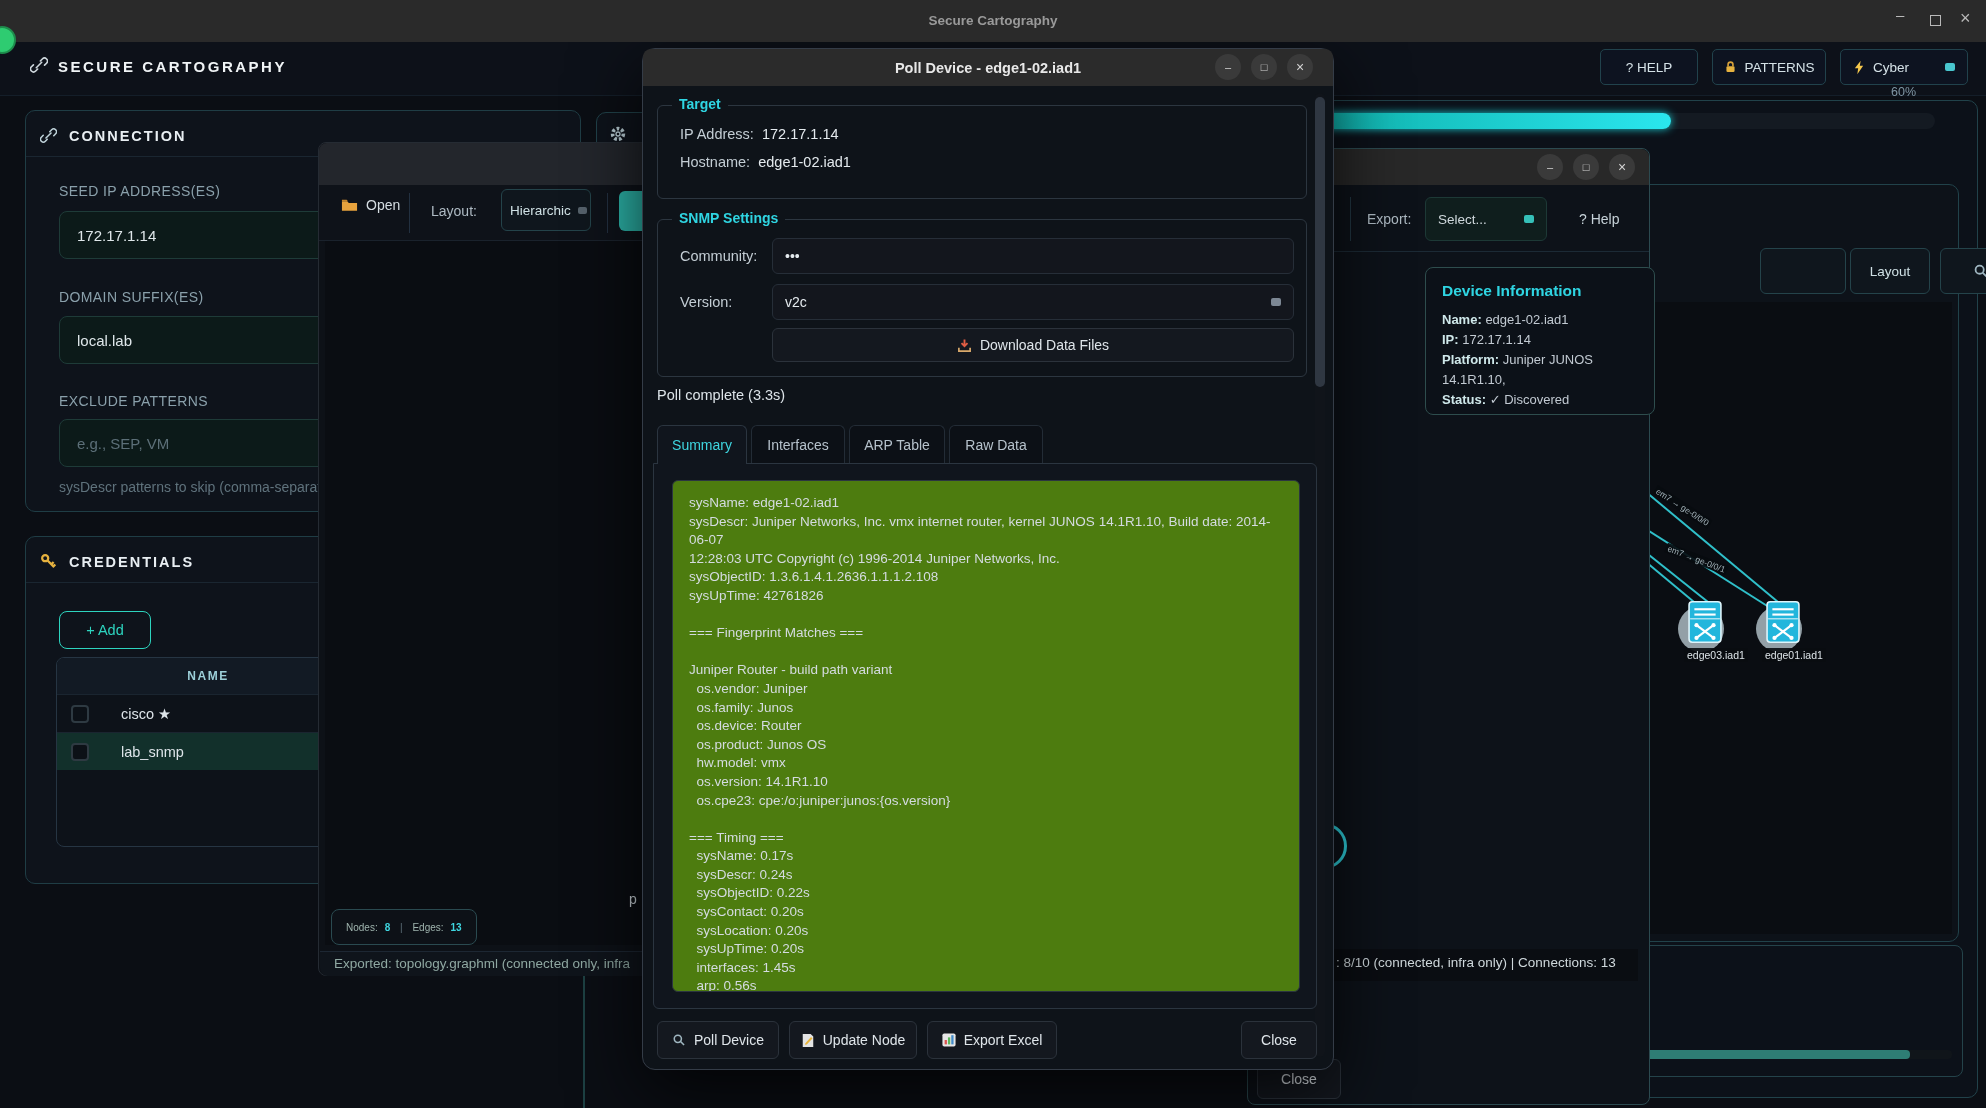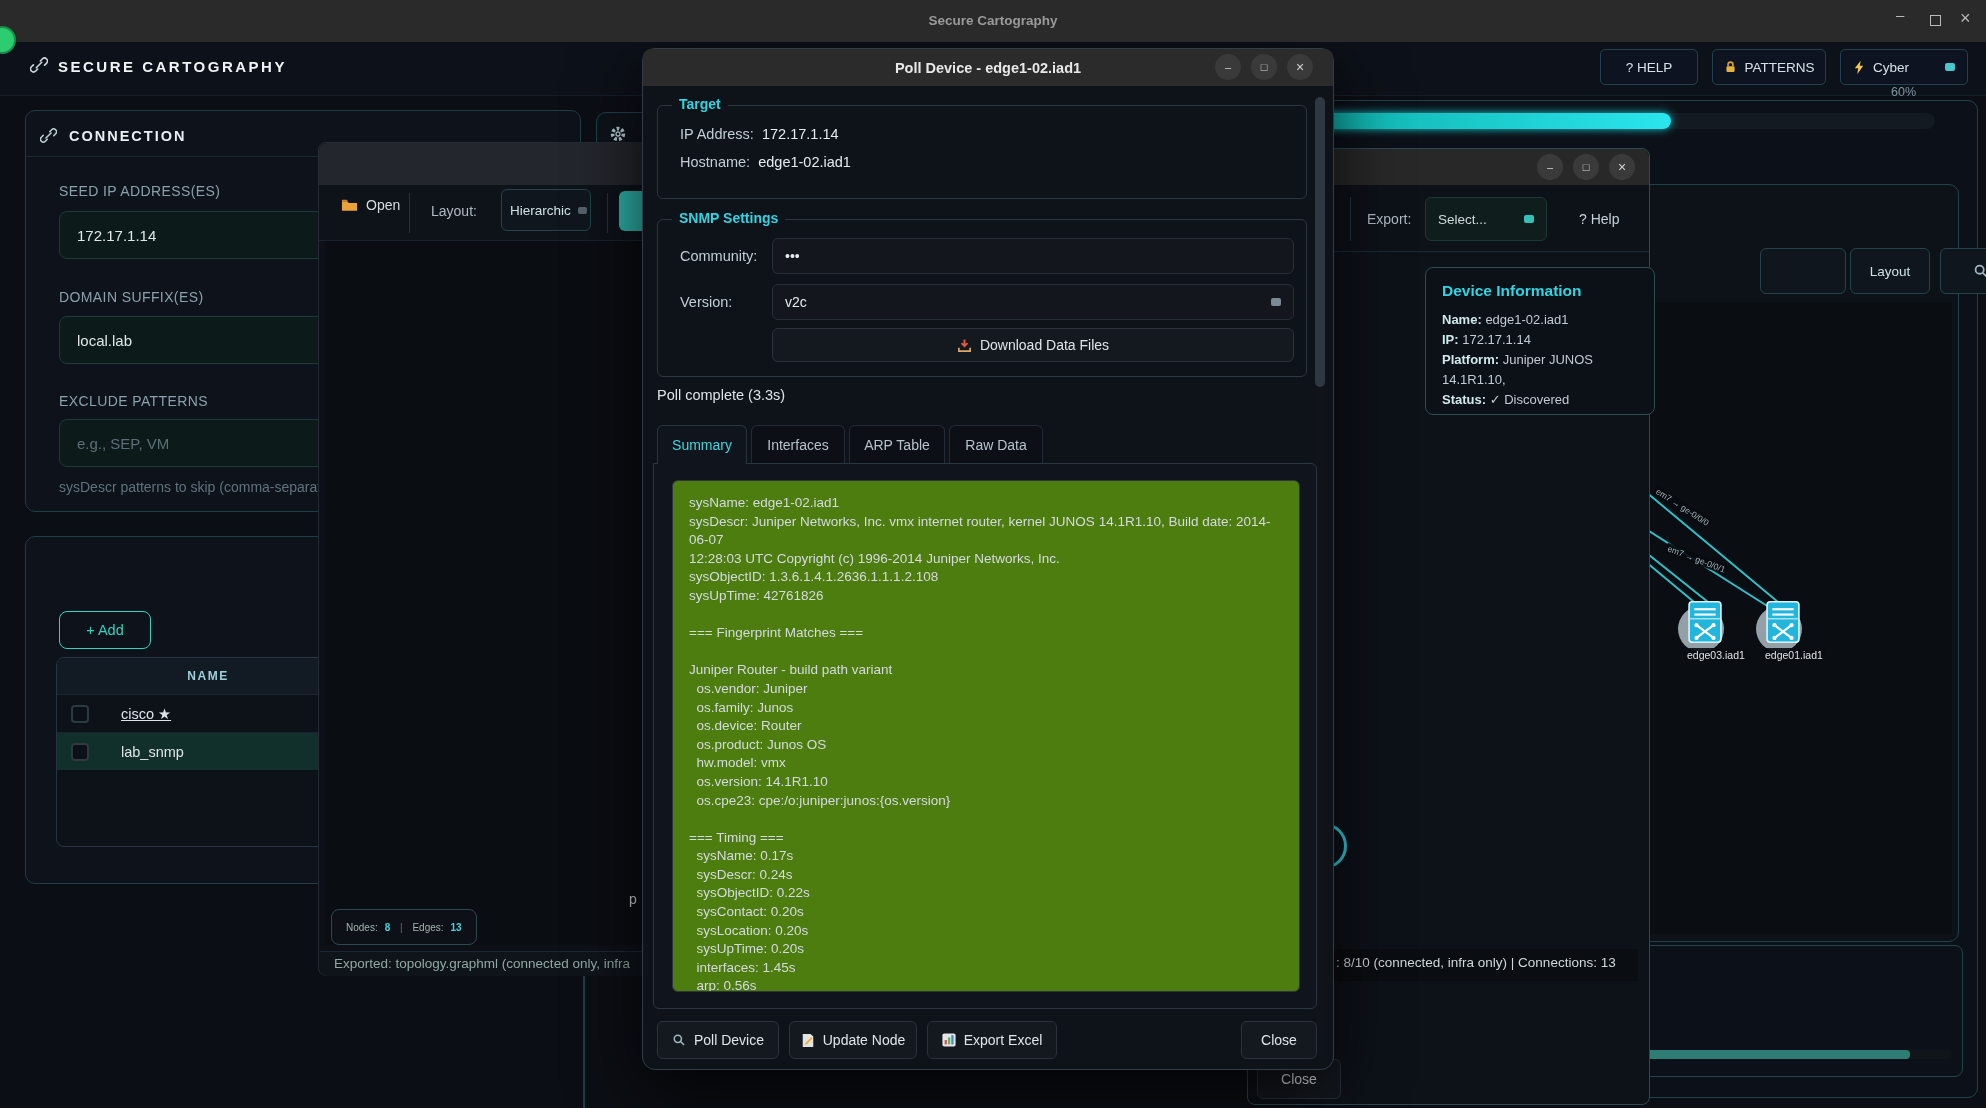--- a/index.html
+++ b/index.html
@@ -103,32 +103,41 @@
     <div class="abs lbl" style="left:33px;top:72px;">SEED IP ADDRESS(ES)</div>
     <input class="abs inp" style="left: 33px; top: 100px; width: 500px; height: 48px;" value="172.17.1.14">
     <div class="abs lbl" style="left:33px;top:178px;">DOMAIN SUFFIX(ES)</div>
     <input class="abs inp" style="left: 33px; top: 205px; width: 500px; height: 48px;" value="local.lab">
     <div class="abs lbl" style="left:33px;top:282px;">EXCLUDE PATTERNS</div>
     <input class="abs inp" style="left: 33px; top: 308px; width: 500px; height: 48px;" placeholder="e.g., SEP, VM">
     <div class="abs help-txt" style="left:33px;top:368px;white-space:nowrap;">sysDescr patterns to skip (comma-separate</div>
   </div>
 
   <div class="abs panel" style="left:25px;top:536px;width:556px;height:348px;z-index:8;">
+    <div class="panel-hd">
+      <span>
+          <svg width="17" height="17" viewBox="0 0 18 18">
+            <circle cx="5.5" cy="5.5" r="3.2" fill="none" stroke="#e6b23f" stroke-width="2.4"></circle>
+            <path d="M8 8 L15 15 M12 12 l2.4-2.4 M14.2 14.2 l2-2" stroke="#e6b23f" stroke-width="2.4" fill="none"></path>
+          </svg>
+        </span>
+      <span>CREDENTIALS</span>
+    </div>
     <div class="abs" style="left:33px;top:74px;width:92px;height:38px;border:1.5px solid #2dd4bf;border-radius:8px;color:#2dd4bf;font-size:14.5px;display:flex;align-items:center;justify-content:center;">
       <span>+ Add</span>
     </div>
     <div class="abs cred-table" style="left:30px;top:120px;width:445px;height:190px;">
       <div class="cred-hrow">
         <span style="width:66px;"></span>
         <span style="width:170px;text-align:center;">NAME</span>
         <span style="width:110px;text-align:center;">TYPE</span>
       </div>
       <div class="cred-row">
         <span class="chk" style="margin-left:14px;"></span>
-        <span style="margin-left:32px;width:140px;text-decoration:underline;">cisco ★</span>
+        <span style="margin-left:32px;width:140px;">cisco ★</span>
         <span class="badge" style="background:#22c55e;margin-left:60px;">SSH</span>
       </div>
       <div class="cred-row" style="background:#12302b;">
         <span class="chk" style="margin-left:14px;"></span>
         <span style="margin-left:32px;width:140px;">lab_snmp</span>
         <span class="badge" style="background:#3b82f6;margin-left:60px;">V2C</span>
       </div>
     </div>
   </div>
 

